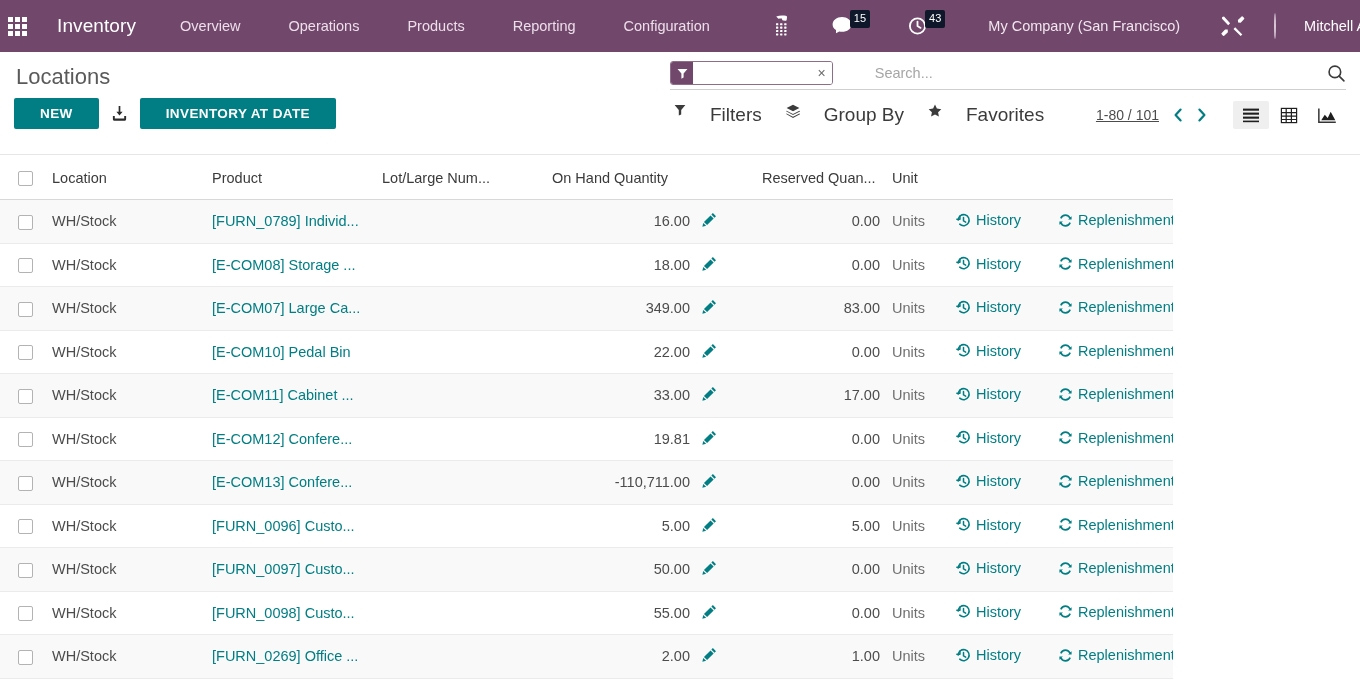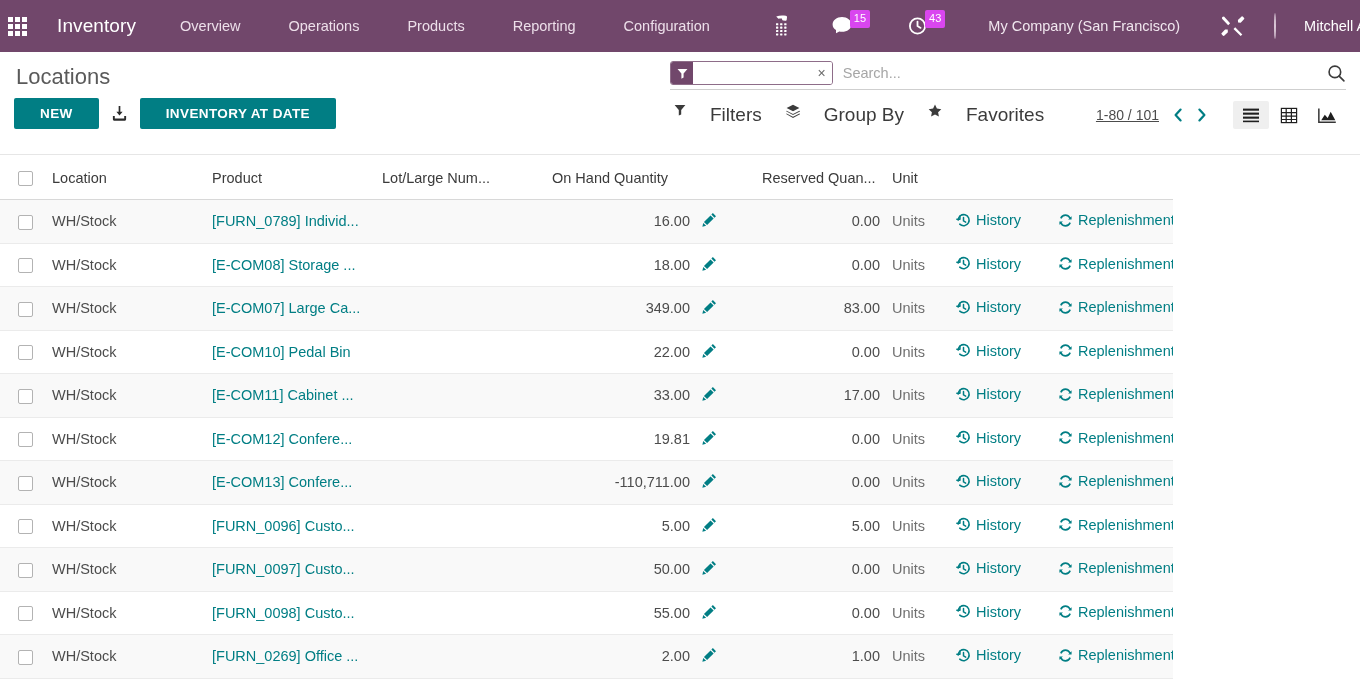--- a/index.html
+++ b/index.html
@@ -48,21 +48,21 @@
     border-radius: 2px;
   }
   .nav-spacer { flex: 1; }
   .sys-icon {
     display: inline-flex; align-items: center;
     position: relative;
     margin: 0 9px;
     color: #fff;
   }
   .badge {
-    background: #d946ef;
+    background: #0f172a;
     color: #fff;
     font-size: 11px;
     line-height: 1;
     padding: 3px 4px 4px;
     border-radius: 2px;
     margin-left: -3px;
     align-self: flex-start;
     margin-top: -6px;
     font-weight: 500;
   }
@@ -151,20 +151,21 @@
     font-size: 14px; color: #6b6b6b; background: #fff; cursor: pointer;
   }
   .search-input {
     flex: 1;
     border: none; outline: none;
     font-size: 14.5px;
     color: #0f172a;
     background: transparent;
     padding: 2px 4px;
     font-family: "Liberation Sans", sans-serif;
+    margin-left: 32px;
   }
   .search-input::placeholder { color: #a6a6a6; }
   .search-mag { color: #3b3b3b; padding-left: 6px; }
 
   .cp-bottom {
     display: flex; align-items: center;
     margin-top: 10px;
     height: 30px;
   }
   .dropdown-toggle {

